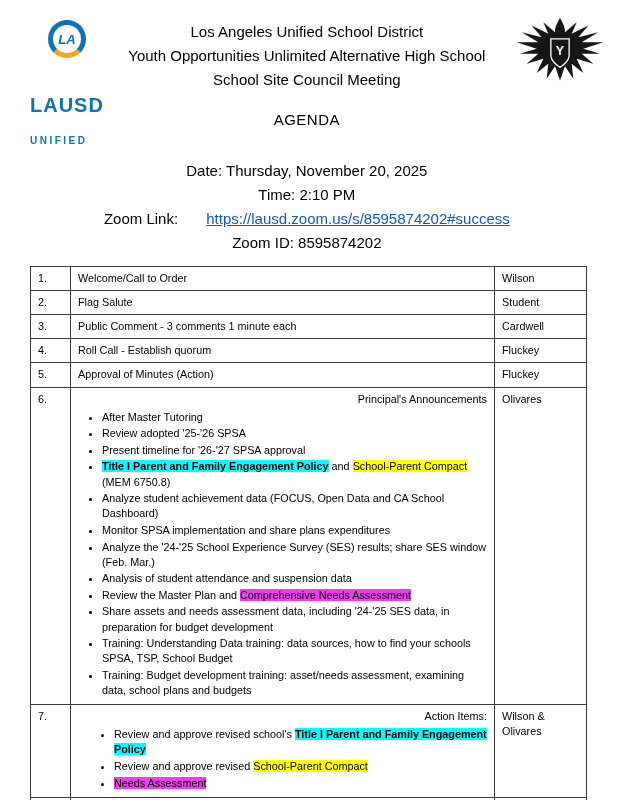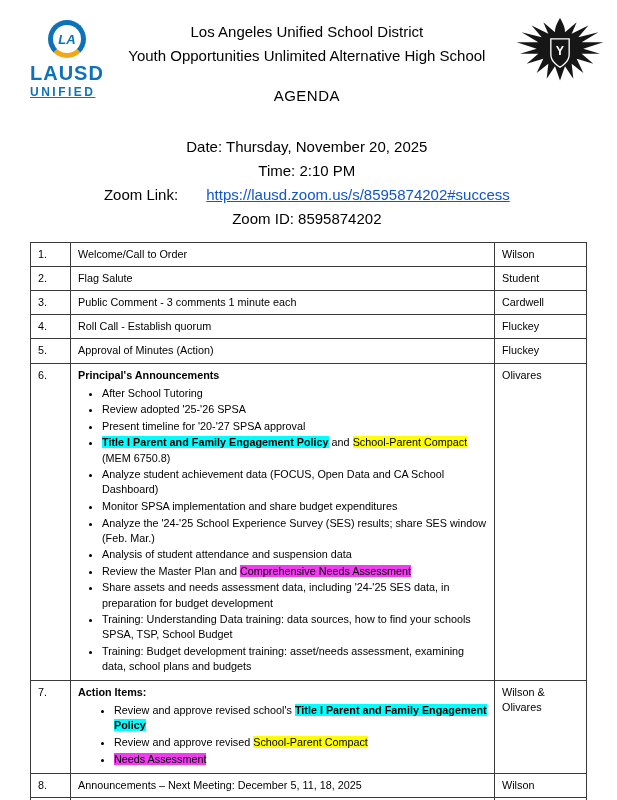--- a/index.html
+++ b/index.html
@@ -11,37 +11,37 @@
   }
   
   .header{ display:flex; align-items:flex-start; }
   .logo{ width:132px; display:flex; gap:5px; align-items:center; padding-top:8px;flex-direction:column; }
   .seal{
     width:38px; height:38px; border-radius:50%; background:#fff;
     border:5px solid var(--brand-blue,#0d72b9); border-bottom-color:#f0a818;
     display:flex; align-items:center; justify-content:center; flex:0 0 auto;
   }
   .seal-la{ color:var(--brand-blue,#0d72b9); font-weight:bold; font-style:italic; font-size:13px; }
-  .logo-brand{ color:var(--brand-blue,#0d72b9); font-weight:bold; font-size:20px; letter-spacing:1px; line-height:1; }
-  .logo-sub{ color:var(--brand-blue,#0d72b9); font-size:12px; font-weight:bold; letter-spacing:2.5px; margin-top:2px;text-decoration:underline; }
+  .logo-brand{ color:var(--brand-blue,#0d72b9); font-weight:bold; font-size:20px; letter-spacing:1px; line-height:1;margin-top:32px; }
+  .logo-sub{ color:var(--brand-blue,#0d72b9); font-size:10px; font-weight:bold; letter-spacing:2.5px; margin-top:20px; }
   .header-center{ flex:1; text-align:center; font-size:15px; line-height:1.6; padding-top:8px; }
   .org-line{ white-space:nowrap; }
   .agenda-label{ margin:16px 0 27px 0; letter-spacing:.5px; }
   .meta-line{ white-space:nowrap; }
   .mascot{ width:110px; display:flex; justify-content:flex-end; padding-top:2px; }
   .link{ color:var(--link,#1155cc); text-decoration:underline; cursor:pointer;margin-left:24px; }
   .hl-yellow{ background:var(--hl-yellow,#ffff00); }
   .hl-cyan{ background:var(--hl-cyan,#00ffff);font-weight:bold; }
   .hl-magenta{ background:var(--hl-magenta,#ee3cee); }
   
   table.agenda{ width:100%; border-collapse:collapse; margin-top:11px; font-size:10.8px; }
   table.agenda td{ border:1px solid #3a3a3a; padding:4px 7px; vertical-align:top; line-height:1.4; }
   td.c-num{ width:40px; padding-left:9px; }
   td.c-person{ width:92px; }
-  .item-title.b{ font-weight:bold; }
+  .item-title.b{ font-weight:normal;text-align:right; }
   ul.bullets{ list-style:disc; margin:3px 0 2px 0; padding-left:24px; }
   ul.bullets.indent2{ padding-left:36px; }
   ul.bullets li{ margin:1.5px 0; }
 </style>
 </head>
 <body>
 
 <div class="page">
 
   <div class="header">
@@ -52,20 +52,21 @@
       </div>
       <div class="logo-text">
         <div class="logo-brand">LAUSD</div>
         <div class="logo-sub">UNIFIED</div>
       </div>
     </div>
 
     <div class="header-center">
       <div class="org-line">Los Angeles Unified School District</div>
       <div class="org-line">Youth Opportunities Unlimited Alternative High School</div>
+      <div class="org-line">School Site Council Meeting</div>
       <div class="agenda-label">AGENDA</div>
       <div class="header-meta">
           <div class="meta-line"><span>Date: Thursday, November 20, 2025</span></div>
           <div class="meta-line"><span>Time: 2:10 PM</span></div>
           <div class="meta-line"><span>Zoom Link: </span><a href="#" class="link">https://lausd.zoom.us/s/8595874202#success</a></div>
           <div class="meta-line"><span>Zoom ID: 8595874202</span></div>
         </div>
     </div>
 
     <div class="mascot">
@@ -113,26 +114,26 @@
           <td class="c-item">
             <div class="item-title">Approval of Minutes (Action)</div>
           </td>
           <td class="c-person">Fluckey</td>
         </tr>
         <tr>
           <td class="c-num">6.</td>
           <td class="c-item">
             <div class="item-title b">Principal's Announcements</div>
             <ul class="bullets">
-              <li><span>After School Tutoring</span></li>
+              <li><span>After Master Tutoring</span></li>
               <li><span>Review adopted '25-'26 SPSA</span></li>
-              <li><span>Present timeline for '20-'27 SPSA approval</span></li>
+              <li><span>Present timeline for '26-'27 SPSA approval</span></li>
               <li><span class="hl-cyan">Title I Parent and Family Engagement Policy</span><span> and </span><span class="hl-yellow">School-Parent Compact</span><span> (MEM 6750.8)</span></li>
               <li><span>Analyze student achievement data (FOCUS, Open Data and CA School Dashboard)</span></li>
-              <li><span>Monitor SPSA implementation and share budget expenditures</span></li>
+              <li><span>Monitor SPSA implementation and share plans expenditures</span></li>
               <li><span>Analyze the '24-'25 School Experience Survey (SES) results; share SES window (Feb. Mar.)</span></li>
               <li><span>Analysis of student attendance and suspension data</span></li>
               <li><span>Review the Master Plan and </span><span class="hl-magenta">Comprehensive Needs Assessment</span></li>
               <li><span>Share assets and needs assessment data, including '24-'25 SES data, in preparation for budget development</span></li>
               <li><span>Training: Understanding Data training: data sources, how to find your schools SPSA, TSP, School Budget</span></li>
               <li><span>Training: Budget development training: asset/needs assessment, examining data, school plans and budgets</span></li>
             </ul>
           </td>
           <td class="c-person">Olivares</td>
         </tr>

